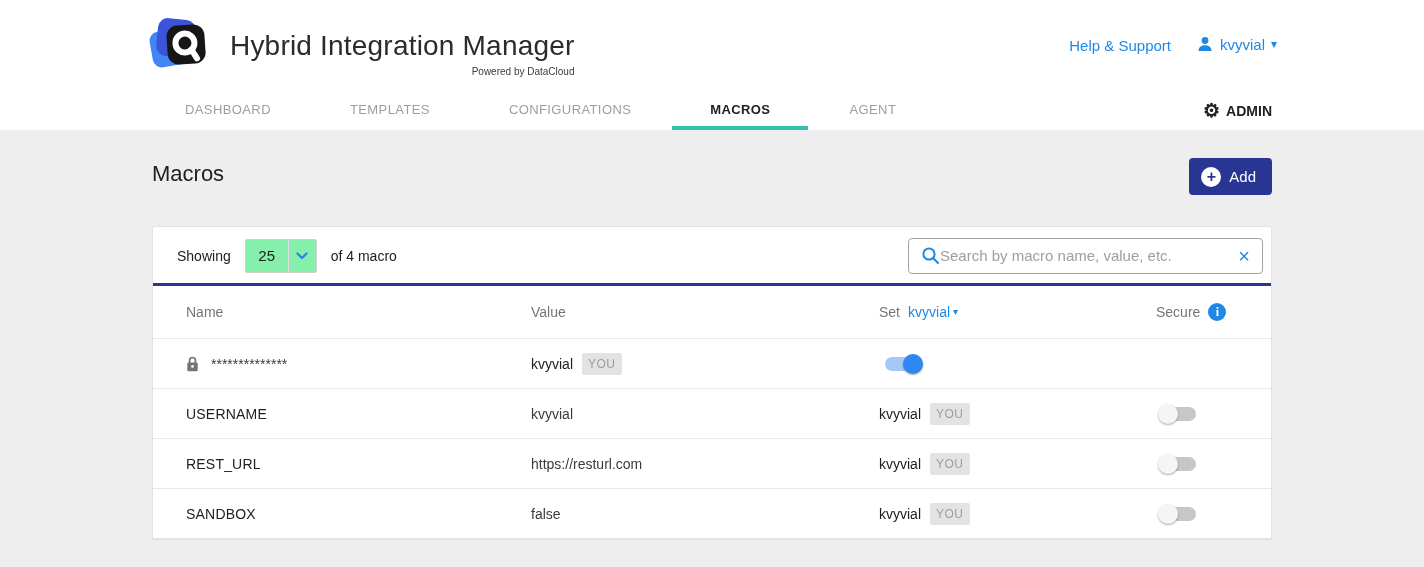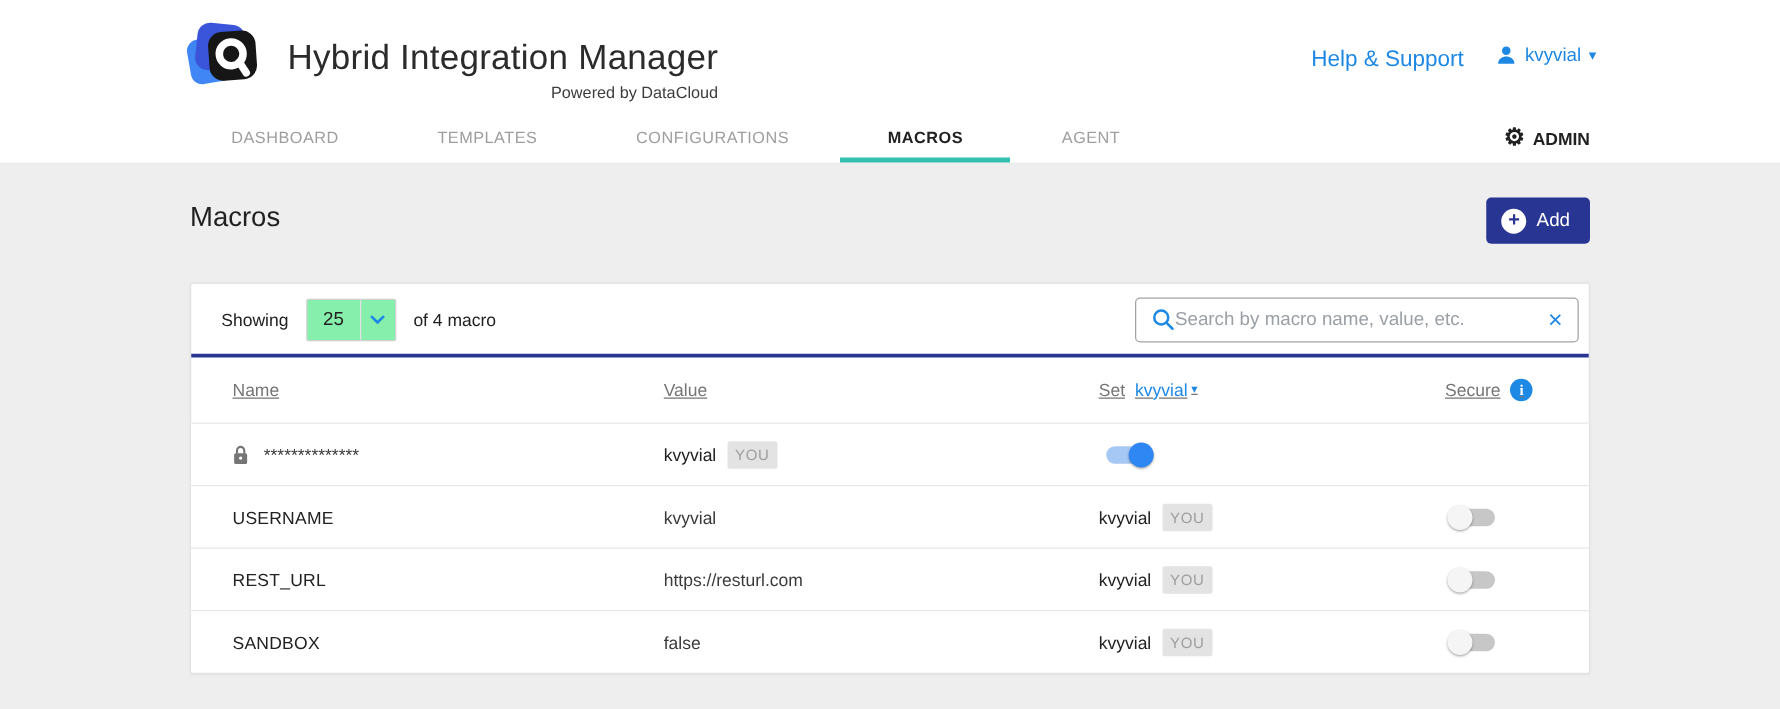--- a/index.html
+++ b/index.html
@@ -14,25 +14,25 @@
 
   
   .app-header {
     position: absolute; top: 0; left: 0; width: 1424px; height: 130px;
     background: #ffffff;
   }
   .brand { position: absolute; left: 148px; top: 16px; display: flex; align-items: flex-start; }
   .brand-logo { width: 60px; height: 60px; }
   .brand-text { margin-left: 22px; margin-top: 14px; display: inline-block; text-align: right; }
   .app-title { font-size: 28px; font-weight: 500; color: #2b2b2b; letter-spacing: 0.2px; white-space: nowrap; }
-  .app-subtitle { font-size: 13px; color: #3c3c3c; margin-top: 4px; }
+  .app-subtitle { font-size: 10px; color: #3c3c3c; margin-top: 4px; }
 
   .help-link {
     position: absolute; top: 37px; right: 253px;
-    color: #1e88e5; font-size: 18px; cursor: pointer; white-space: nowrap;
+    color: #1e88e5; font-size: 15px; cursor: pointer; white-space: nowrap;
   }
   .user-menu {
     position: absolute; top: 35px; right: 147px;
     display: flex; align-items: center; gap: 6px; color: #1e88e5; font-size: 15px; cursor: pointer;
   }
   .caret { font-size: 12px; color: #1e88e5; line-height: 1; }
 
   .nav-tabs {
     position: absolute; left: 185px; bottom: 0; height: 42px;
     display: flex; align-items: center; gap: 79px;
@@ -94,21 +94,21 @@
   }
   .search-input::placeholder { color: #9aa0a6; }
   .clear-x { color: #1e88e5; font-size: 20px; line-height: 1; cursor: pointer; }
 
   .navy-divider { height: 3px; background: #283593; }
 
   .grid-row {
     display: grid; grid-template-columns: 345px 348px 277px auto;
     align-items: center; padding-left: 33px;
   }
-  .thead { height: 52px; color: #757575; font-size: 14px; text-decoration: underline; }
+  .thead { height: 52px; color: #757575; font-size: 14px; }
   .th-set { display: flex; align-items: center; gap: 8px; }
   .set-user-filter { color: #1e88e5; cursor: pointer; display: flex; align-items: center; gap: 3px; }
   .set-user-filter .caret { font-size: 10px; }
   .th-secure { display: flex; align-items: center; gap: 8px; }
   .info-icon {
     width: 18px; height: 18px; border-radius: 50%; background: #1e88e5; color: #fff;
     font-size: 12px; font-weight: 700; display: flex; align-items: center; justify-content: center;
     font-family: "Liberation Serif", serif; cursor: pointer;
   }
 

